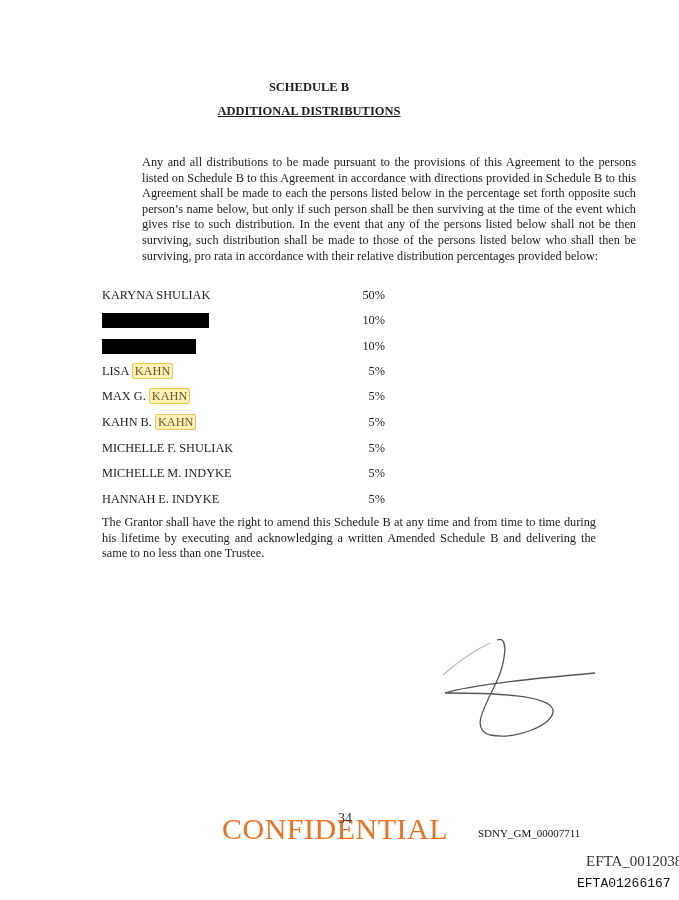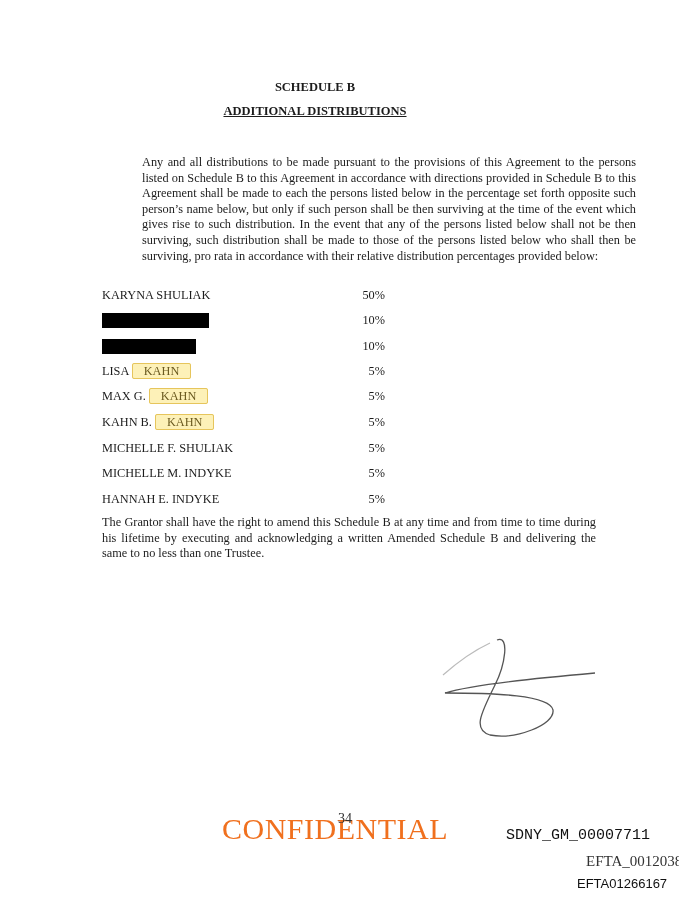--- a/index.html
+++ b/index.html
@@ -1,35 +1,35 @@
 <!DOCTYPE html>
 <html><head>
   <meta charset="utf-8">
   <style>
     html, body { margin: 0; padding: 0; background: #ffffff; }
     body { width: 679px; height: 900px; position: relative; overflow: hidden;
            font-family: "Liberation Serif", "DejaVu Serif", serif; color: #1c1c1c; }
-    .title { position: absolute; left: 9px; width: 612px; text-align: center; font-weight: bold; font-size: 12.5px; }
+    .title { position: absolute; left: 3px; width: 612px; text-align: center; font-weight: bold; font-size: 12.5px; }
     #t1 { top: 80px; }
     #t2 { top: 104px; text-decoration: underline; }
     .para { position: absolute; left: 102px; width: 494px; font-size: 12.3px; line-height: 15.6px; text-align: justify; }
     #p1 { top: 155px; margin-left: 40px; }
     #p2 { top: 515px; }
     .row { position: absolute; left: 102px; width: 283px; height: 18px; font-size: 12.3px; text-align: center; }
     .row .name { position: absolute; left: 0; top: 0; white-space: nowrap; }
     .row .pct { position: absolute; right: 0; top: 0; }
     .redact { display: inline-block; background: #000; height: 15px; position: absolute; left: 0; top: 0; }
-    .hl { background: #fdf1b8; border: 1px solid #e6c55c; border-radius: 2px; padding: 0 11px; color: #6b5a20; }
+    .hl { background: #fdf1b8; border: 1px solid #e6c55c; border-radius: 2px; padding: 0 2px; color: #6b5a20; }
     .sig { position: absolute; left: 435px; top: 635px; }
     .conf { position: absolute; left: 222px; top: 812px; font-family: Liberation Serif, serif;
             font-size: 30px; color: #f0701e; letter-spacing: 0.5px; }
     .pagenum { position: absolute; left: 338px; top: 811px; font-size: 14px; color: #333; }
-    .bates1 { position: absolute; left: 506px; top: 827px; font-family: Liberation Mono, monospace; font-size: 15px; color: #111; }
+    .bates1 { position: absolute; left: 478px; top: 827px; font-family: Liberation Serif, serif; font-size: 11px; color: #111; }
     .bates2 { position: absolute; left: 586px; top: 853px; font-size: 15px; color: #333; }
-    .bates3 { position: absolute; left: 577px; top: 876px; font-family: Liberation Sans, sans-serif; font-size: 13px; color: #111; }
+    .bates3 { position: absolute; left: 577px; top: 876px; font-family: Liberation Mono, monospace; font-size: 13px; color: #111; }
   </style>
 </head>
 <body>
 
 <div id="t1" class="title">SCHEDULE B</div>
 <div id="t2" class="title">ADDITIONAL DISTRIBUTIONS</div>
 
 <div id="p1" class="para">Any and all distributions to be made pursuant to the provisions of this Agreement to the persons listed on Schedule B to this Agreement in accordance with directions provided in Schedule B to this Agreement shall be made to each the persons listed below in the percentage set forth opposite such person’s name below, but only if such person shall be then surviving at the time of the event which gives rise to such distribution.  In the event that any of the persons listed below shall not be then surviving, such distribution shall be made to those of the persons listed below who shall then be surviving, pro rata in accordance with their relative distribution percentages provided below:</div>
 
 <div>

